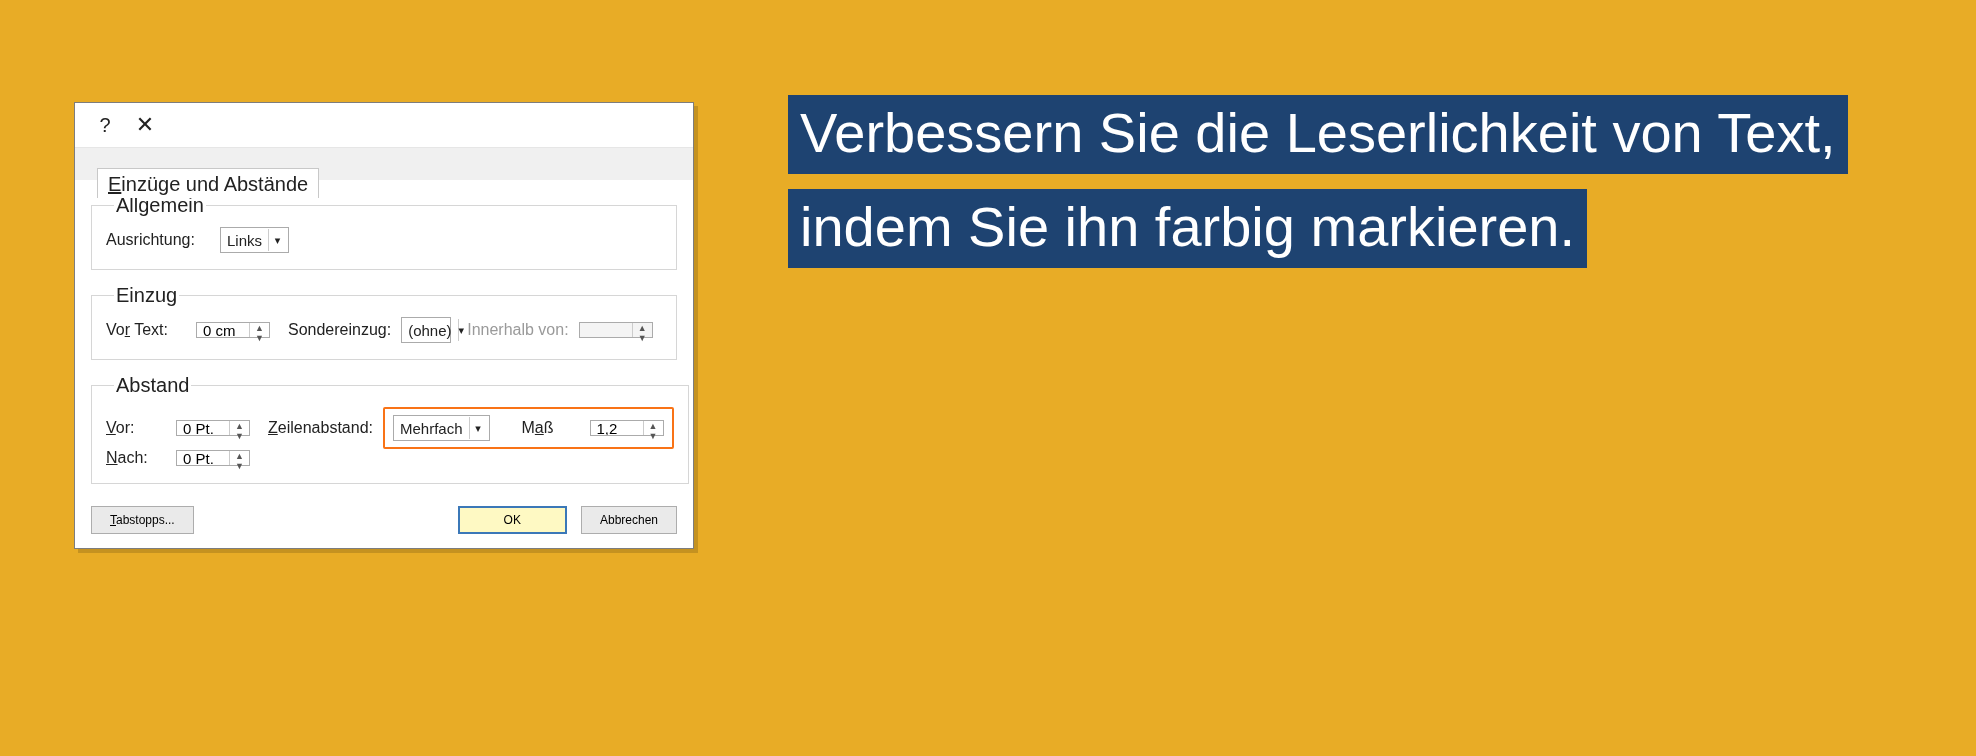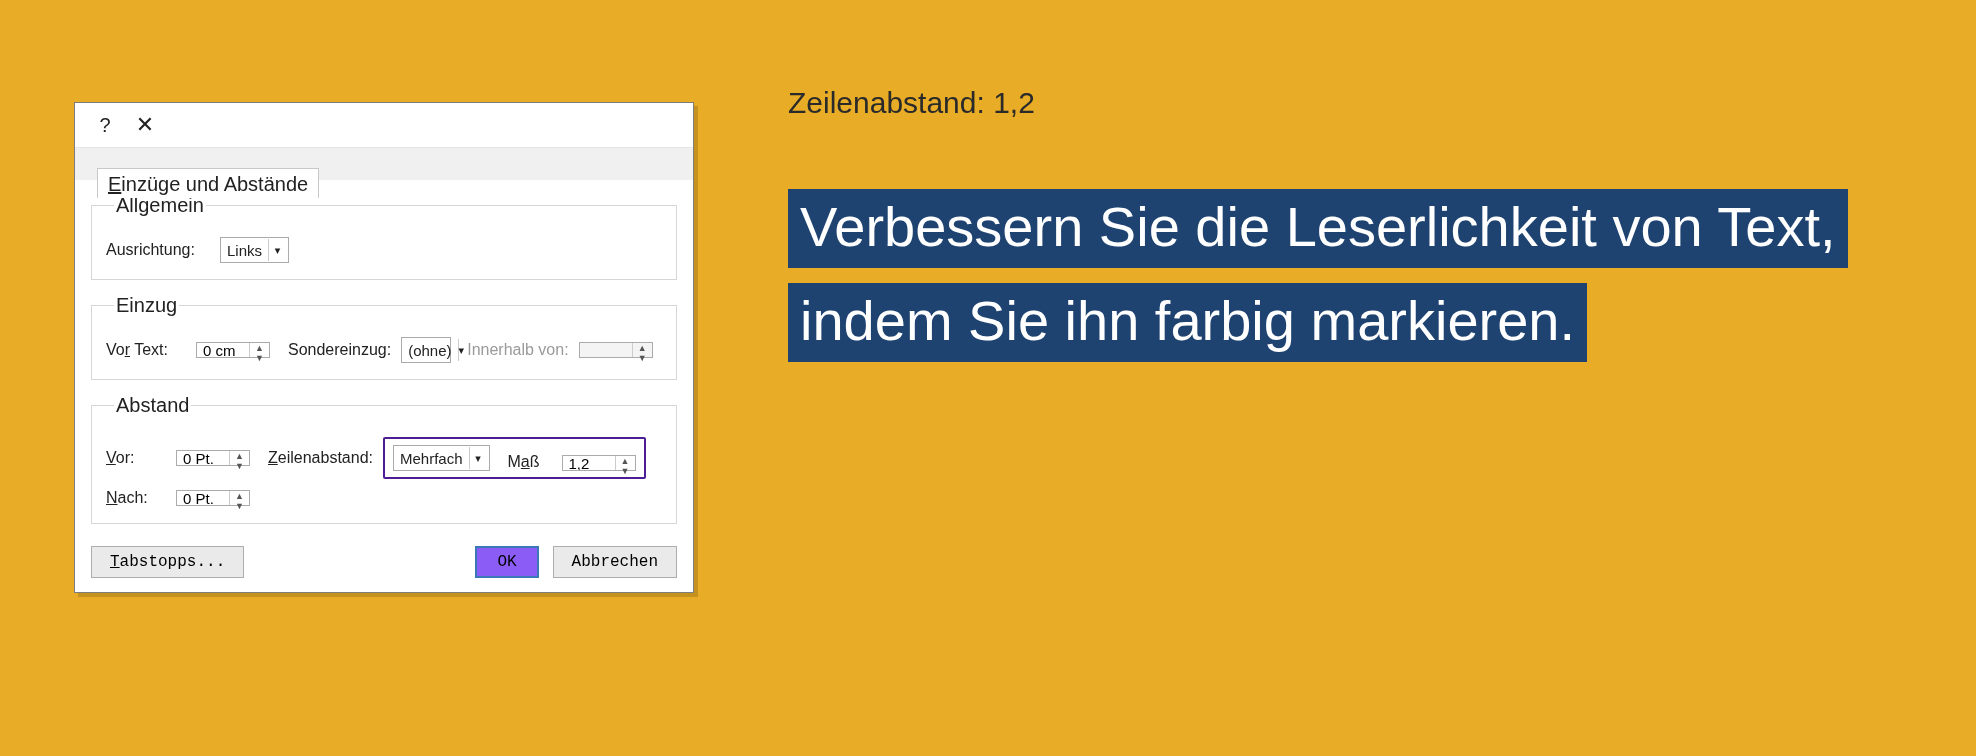--- a/index.html
+++ b/index.html
@@ -96,21 +96,21 @@
   }
   legend {
     font-size: 20px;
     padding: 0 2px;
     margin-left: 8px;
   }
   .row {
     display: flex;
     align-items: center;
     gap: 10px;
-    margin-top: 10px;
+    margin-top: 0;
   }
   .lbl {
     display: inline-block;
   }
   .underline-letter { text-decoration: underline; }
 
   
   .select {
     display: inline-flex;
     align-items: center;
@@ -158,62 +158,61 @@
     align-items: center;
     justify-content: center;
     color: #555;
   }
   .spinner.disabled { background: #f4f4f4; }
   .spinner.disabled input { color: #999; }
 
   .label-disabled { color: #9a9a9a; }
 
   .highlight-box {
-    border: 2px solid #4c1d95;
+    border: 2px solid #f97316;
     padding: 6px 8px;
     display: inline-flex;
-    align-items: flex-end;
-    gap: 18px;
+    align-items: center;
+    gap: 32px;
     border-radius: 2px;
   }
 
   
   .footer {
     display: flex;
     justify-content: space-between;
     align-items: center;
     padding: 0 16px 14px 16px;
   }
   .btn {
     border: 1px solid #adadad;
     background: #eaeaea;
     padding: 6px 18px;
-    font-size: 16px;
-    font-family: Liberation Mono, monospace;
+    font-size: 12px;
+    font-family: Liberation Sans, sans-serif;
   }
   .btn.primary {
     border: 2px solid #3b78b8;
-    background: #8b5cf6;
-    padding: 5px 20px;
+    background: #fef9c3;
+    padding: 5px 44px;
     text-align: right;
   }
   .footer .right { display: flex; gap: 14px; }
 
   
   .w-ausrichtung { width: 104px; }
   .w-ohne { width: 50px; justify-content: space-between; }
   .w-vor-lbl { width: 60px; }
   .w-vortext-lbl { width: 80px; }
   .w-mass { width: 36px; }
 </style>
 </head>
 <body>
 
 <div class="annotation">
-  <div class="caption">Zeilenabstand: 1,2</div>
   <div class="highlight-block">
     <span class="hl">Verbessern Sie die Leserlichkeit von Text, indem Sie ihn farbig markieren.</span>
   </div>
 </div>
 
 <div class="dialog">
 
   <div class="titlebar">
     <div class="help">?</div>
     <div class="close">✕</div>

